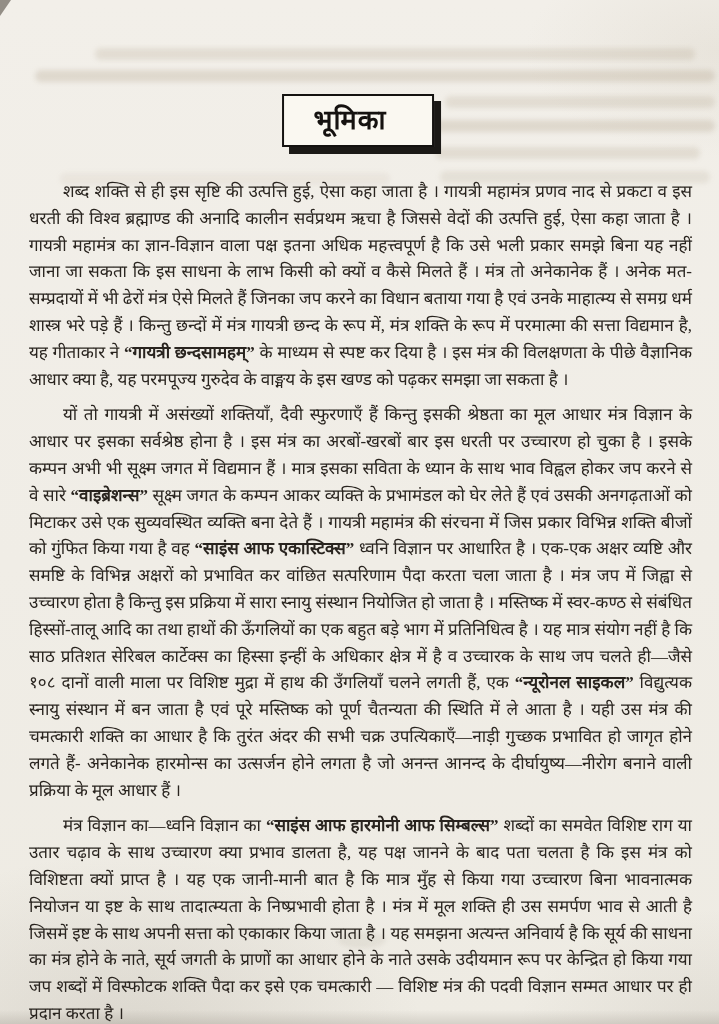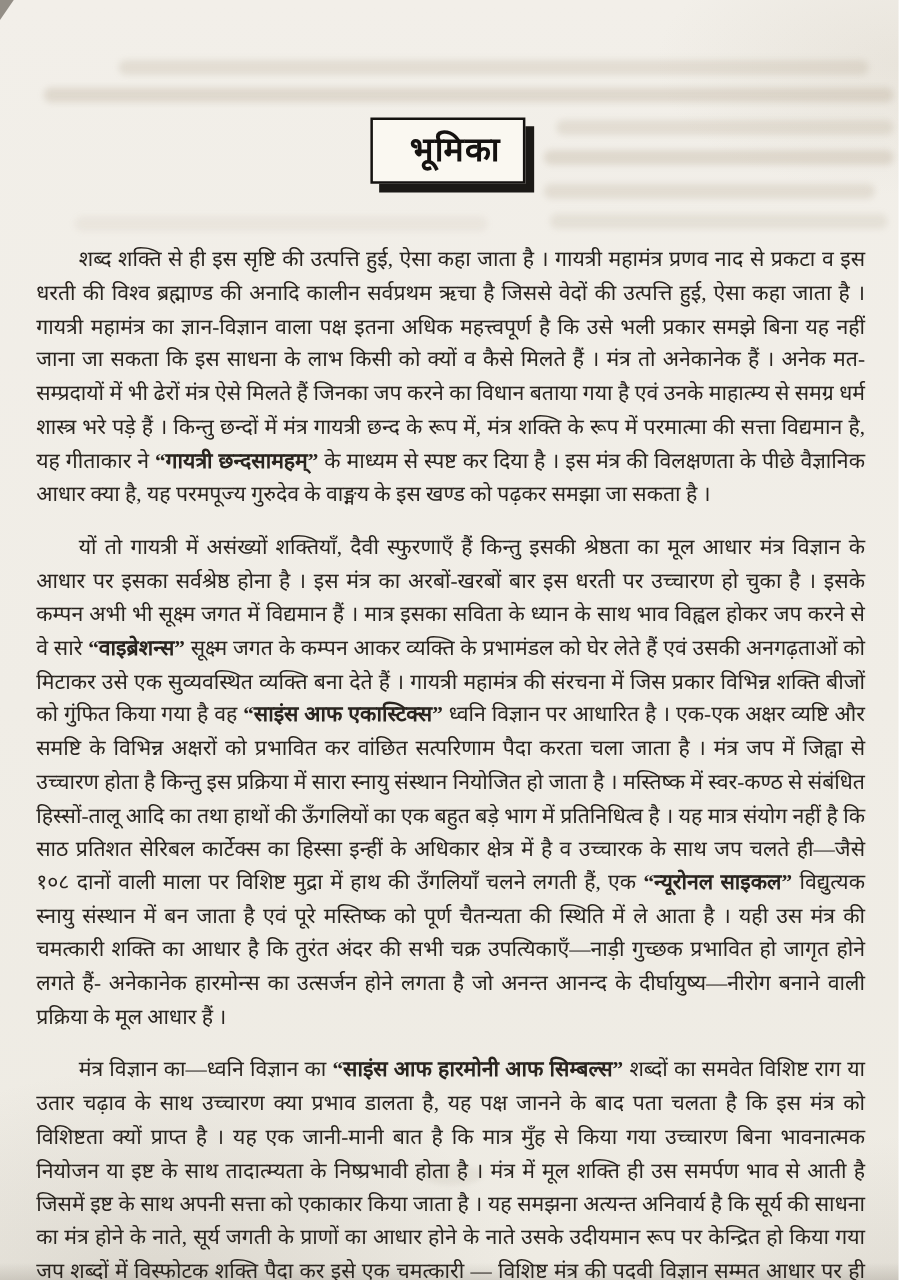--- a/index.html
+++ b/index.html
@@ -41,33 +41,33 @@
   .smudge-pageno{
     position:absolute;top:932px;left:338px;width:48px;height:16px;border-radius:50%;
     background:rgba(140,125,105,0.10);filter:blur(2px);
   }
 
   .title-box{
     position:absolute;top:94px;left:50%;transform:translateX(-51%);
     background:#faf8f1;
     border:2.5px solid #141210;
     box-shadow:7px 7px 0 #1b1916;
-    padding:4px 18px 8px 30px;
+    padding:4px 46px 8px 30px;
   }
   .title-box .t{
     font-size:27px;font-weight:bold;letter-spacing:1px;color:#151210;
     font-family:"Liberation Serif","DejaVu Serif",serif;
   }
 
   .body-text{
     position:absolute;top:179px;left:29px;width:663px;
     font-size:17px;line-height:26.8px;
     text-align:justify;
   }
-  .body-text p{margin:16px 0 9px 0;text-indent:34px;}
+  .body-text p{margin:0 0 9px 0;text-indent:34px;}
   .body-text b{font-weight:bold;}
 </style>
 </head>
 <body>
 
 <div class="page">
 
   <div class="ghost g1"></div>
   <div class="ghost g2"></div>
   <div class="ghost g3"></div>

